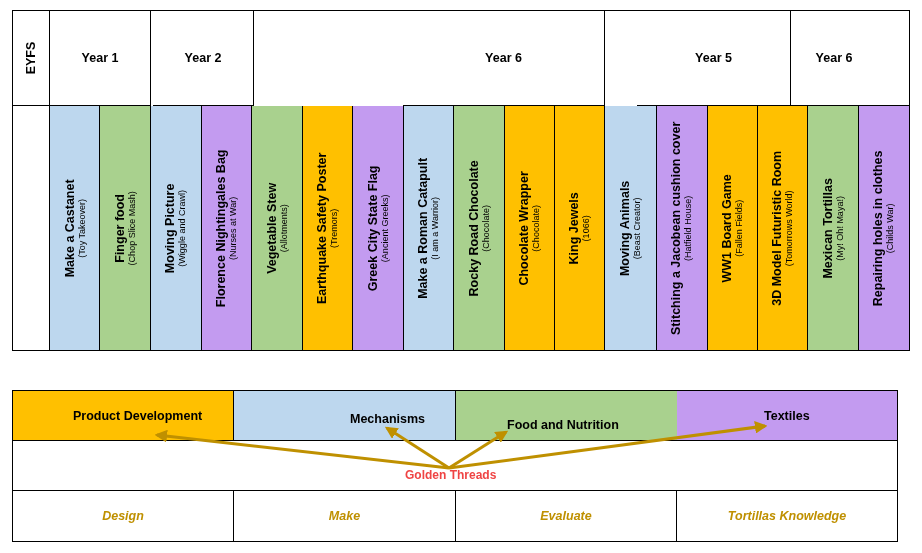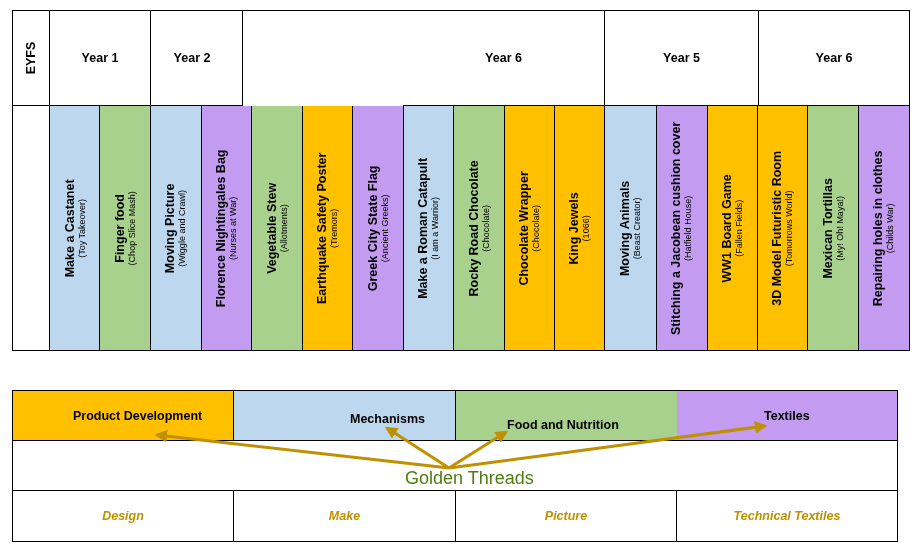--- a/index.html
+++ b/index.html
@@ -36,42 +36,42 @@
               border-right: 1.5px solid #000; border-bottom: 1.5px solid #000;
               font-weight: bold; font-size: 12.5px; }
     .strand.last { border-right: none; padding-left: 40px; }
     .strand span { position: absolute; white-space: nowrap; }
     .thread-row { position: absolute; left: 0; right: 0; top: 50px; height: 50px;
                   border-bottom: 1.5px solid #000; box-sizing: border-box; }
     .skill { position: absolute; top: 100px; bottom: 0; box-sizing: border-box;
              border-right: 1.5px solid #000; display: flex; align-items: center; justify-content: center;
              font-weight: bold; font-size: 12.5px; color: #bf9000; font-style: italic; }
     .skill.last { border-right: none; }
-    .golden-label { position: absolute; left: 405px; top: 468px; font-weight: normal; font-size: 18px;
-                    color: #4d7c0f; white-space: nowrap; }
+    .golden-label { position: absolute; left: 405px; top: 468px; font-weight: bold; font-size: 12px;
+                    color: #ef4444; white-space: nowrap; }
     svg.arrows { position: absolute; left: 0; top: 0; width: 922px; height: 553px; pointer-events: none; }
   </style>
 </head>
 <body>
 
 <div class="topgrid">
 
   <div class="cell hdr eyfs-hdr" style="left:0;width:37px;">
     <span>EYFS</span>
   </div>
   <div class="cell hdr" style="left:37px;width:101px;">
       <span>Year 1</span>
     </div>
-  <div class="cell hdr" style="left:129px;width:101px;">
+  <div class="cell hdr" style="left:140px;width:101px;">
       <span>Year 2</span>
     </div>
   <div class="cell hdr" style="left:390px;width:202px;">
       <span>Year 6</span>
     </div>
-  <div class="cell hdr" style="left:592px;width:154px;justify-content:center;">
+  <div class="cell hdr" style="left:624px;width:154px;justify-content:center;">
       <span>Year 5</span>
     </div>
   <div class="cell hdr last" style="left:746px;right:0;">
       <span>Year 6</span>
     </div>
 
   <div class="cell eyfs-body" style="left:0;width:37px;"></div>
   <div id="proj-row">
       <div class="cell proj c-blue" style="left: 37px; width: 50px;">
         <div class="rot">
@@ -194,24 +194,24 @@
 
   <div class="thread-row"></div>
 
   <div class="skill" style="left:0;width:221px;">
       <span>Design</span>
     </div>
   <div class="skill" style="left:221px;width:222px;">
       <span>Make</span>
     </div>
   <div class="skill" style="left:443px;width:221px;">
-      <span>Picture</span>
+      <span>Evaluate</span>
     </div>
   <div class="skill last" style="left:664px;right:0;">
-      <span>Technical Textiles</span>
+      <span>Tortillas Knowledge</span>
     </div>
 </div>
 
 <svg class="arrows" viewBox="0 0 922 553">
   <defs>
     <marker id="ah" viewBox="0 0 10 10" refX="8" refY="5" markerWidth="4.2" markerHeight="4.2" orient="auto-start-reverse">
       <path d="M0,0 L10,5 L0,10 z" fill="#bf9000"></path>
     </marker>
   </defs>
   <line x1="449" y1="468" x2="157" y2="435" stroke="#bf9000" stroke-width="3" marker-end="url(#ah)"></line>

